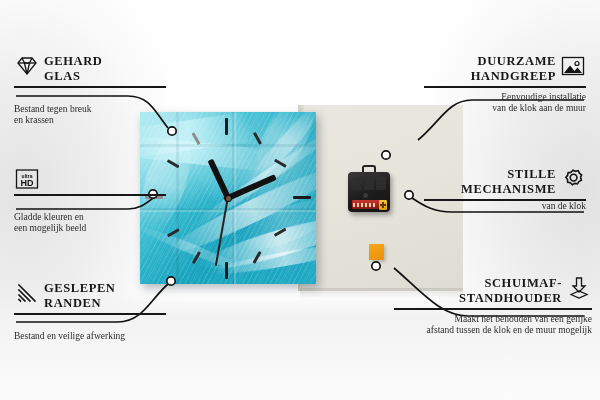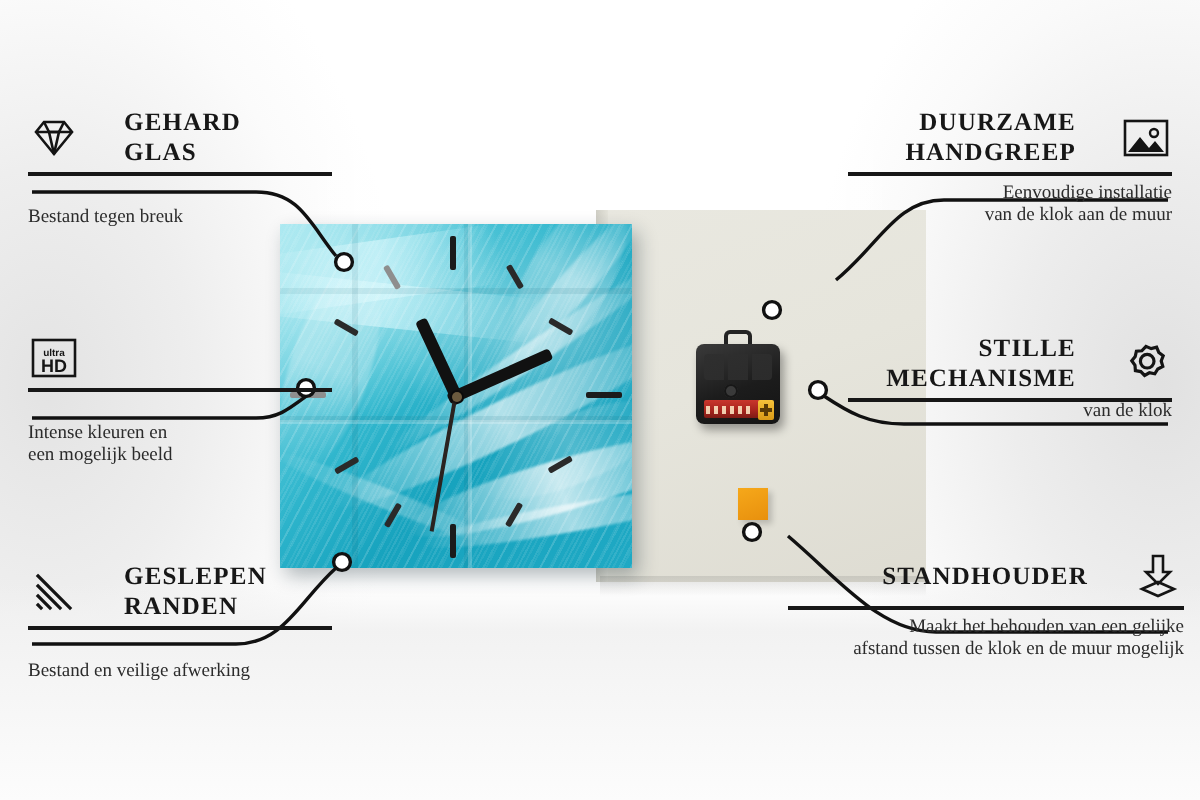--- a/index.html
+++ b/index.html
@@ -108,21 +108,21 @@
   .battery-plus:before, .battery-plus:after { content:""; position:absolute; background:#5a3b05; }
   .battery-plus:before { left:1px; top:4px; width:6px; height:1.5px; }
   .battery-plus:after { left:3px; top:2px; width:1.5px; height:6px; }
 
   .spacer { position:absolute; left:369px; top:244px; width:15px; height:16px;
     background:linear-gradient(160deg,#f6a81a,#e8900d); box-shadow:2px 2px 3px rgba(0,0,0,.18); }
 
   
   .lines { position:absolute; inset:0; pointer-events:none; }
   .callout { position:absolute; }
-  .c-head { display:flex; align-items:center; gap:22px; }
+  .c-head { display:flex; align-items:flex-start; gap:4px; }
   .c-title {
     font-family:"Liberation Serif","DejaVu Serif",serif;
     font-weight:700; font-size:12.5px; line-height:14.5px;
     letter-spacing:.6px; color:#171717; text-transform:uppercase;
   }
   .c-rule { height:1.6px; background:#171717; margin-top:3px; }
   .c-desc {
     font-family:"Liberation Serif","DejaVu Serif",serif;
     font-size:9.5px; line-height:11.5px; color:#2b2b2b; margin-top:4px;
   }
@@ -239,34 +239,35 @@
         </g>
           </svg>
       </span>
       <div>
         <div class="c-title">GEHARD</div>
         <div class="c-title">GLAS</div>
       </div>
     </div>
     <div class="c-rule"></div>
     <div class="c-desc">Bestand tegen breuk</div>
+    <div class="c-desc" style="margin-top:0">en krassen</div>
   </div>
 
   <div class="callout left" style="left:14px; top:167px; width:152px;">
     <div class="c-head">
       <span class="ico">
         <svg viewBox="0 0 26 24">
           <rect x="2.5" y="3" width="21" height="18" fill="none" stroke="#141414" stroke-width="1.3"></rect>
           <text x="13" y="11" font-family="Liberation Sans, sans-serif" font-size="5" font-weight="700" fill="#141414" text-anchor="middle">ultra</text>
           <text x="13" y="19" font-family="Liberation Sans, sans-serif" font-size="9" font-weight="700" fill="#141414" text-anchor="middle">HD</text>
         </svg>
       </span>
     </div>
     <div class="c-rule"></div>
-    <div class="c-desc">Intense kleuren en</div>
+    <div class="c-desc">Gladde kleuren en</div>
     <div class="c-desc" style="margin-top:0">een mogelijk beeld</div>
   </div>
 
   <div class="callout left" style="left:14px; top:281px; width:152px;">
     <div class="c-head">
       <span class="ico">
         <svg viewBox="0 0 26 24">
             <g stroke="#141414" stroke-width="1.6" stroke-linecap="square">
           <path d="M5 4 L21 20"></path>
               <path d="M5 9 L16 20"></path>
@@ -320,20 +321,21 @@
           </svg>
       </span>
     </div>
     <div class="c-rule"></div>
     <div class="c-desc" style="margin-top:0">van de klok</div>
   </div>
 
   <div class="callout right" style="right:8px; top:276px; width:198px;">
     <div class="c-head">
       <div style="flex:1">
+        <div class="c-title">SCHUIMAF-</div>
         <div class="c-title">STANDHOUDER</div>
       </div>
       <span class="ico">
         <svg viewBox="0 0 26 24">
           <path d="M10.5 2 H15.5 V10 H19 L13 16 L7 10 H10.5 Z" fill="none" stroke="#141414" stroke-width="1.3"></path>
           <path d="M5 18.5 L13 15 L21 18.5 L13 22 Z" fill="none" stroke="#141414" stroke-width="1.3"></path>
         </svg>
       </span>
     </div>
     <div class="c-rule"></div>

